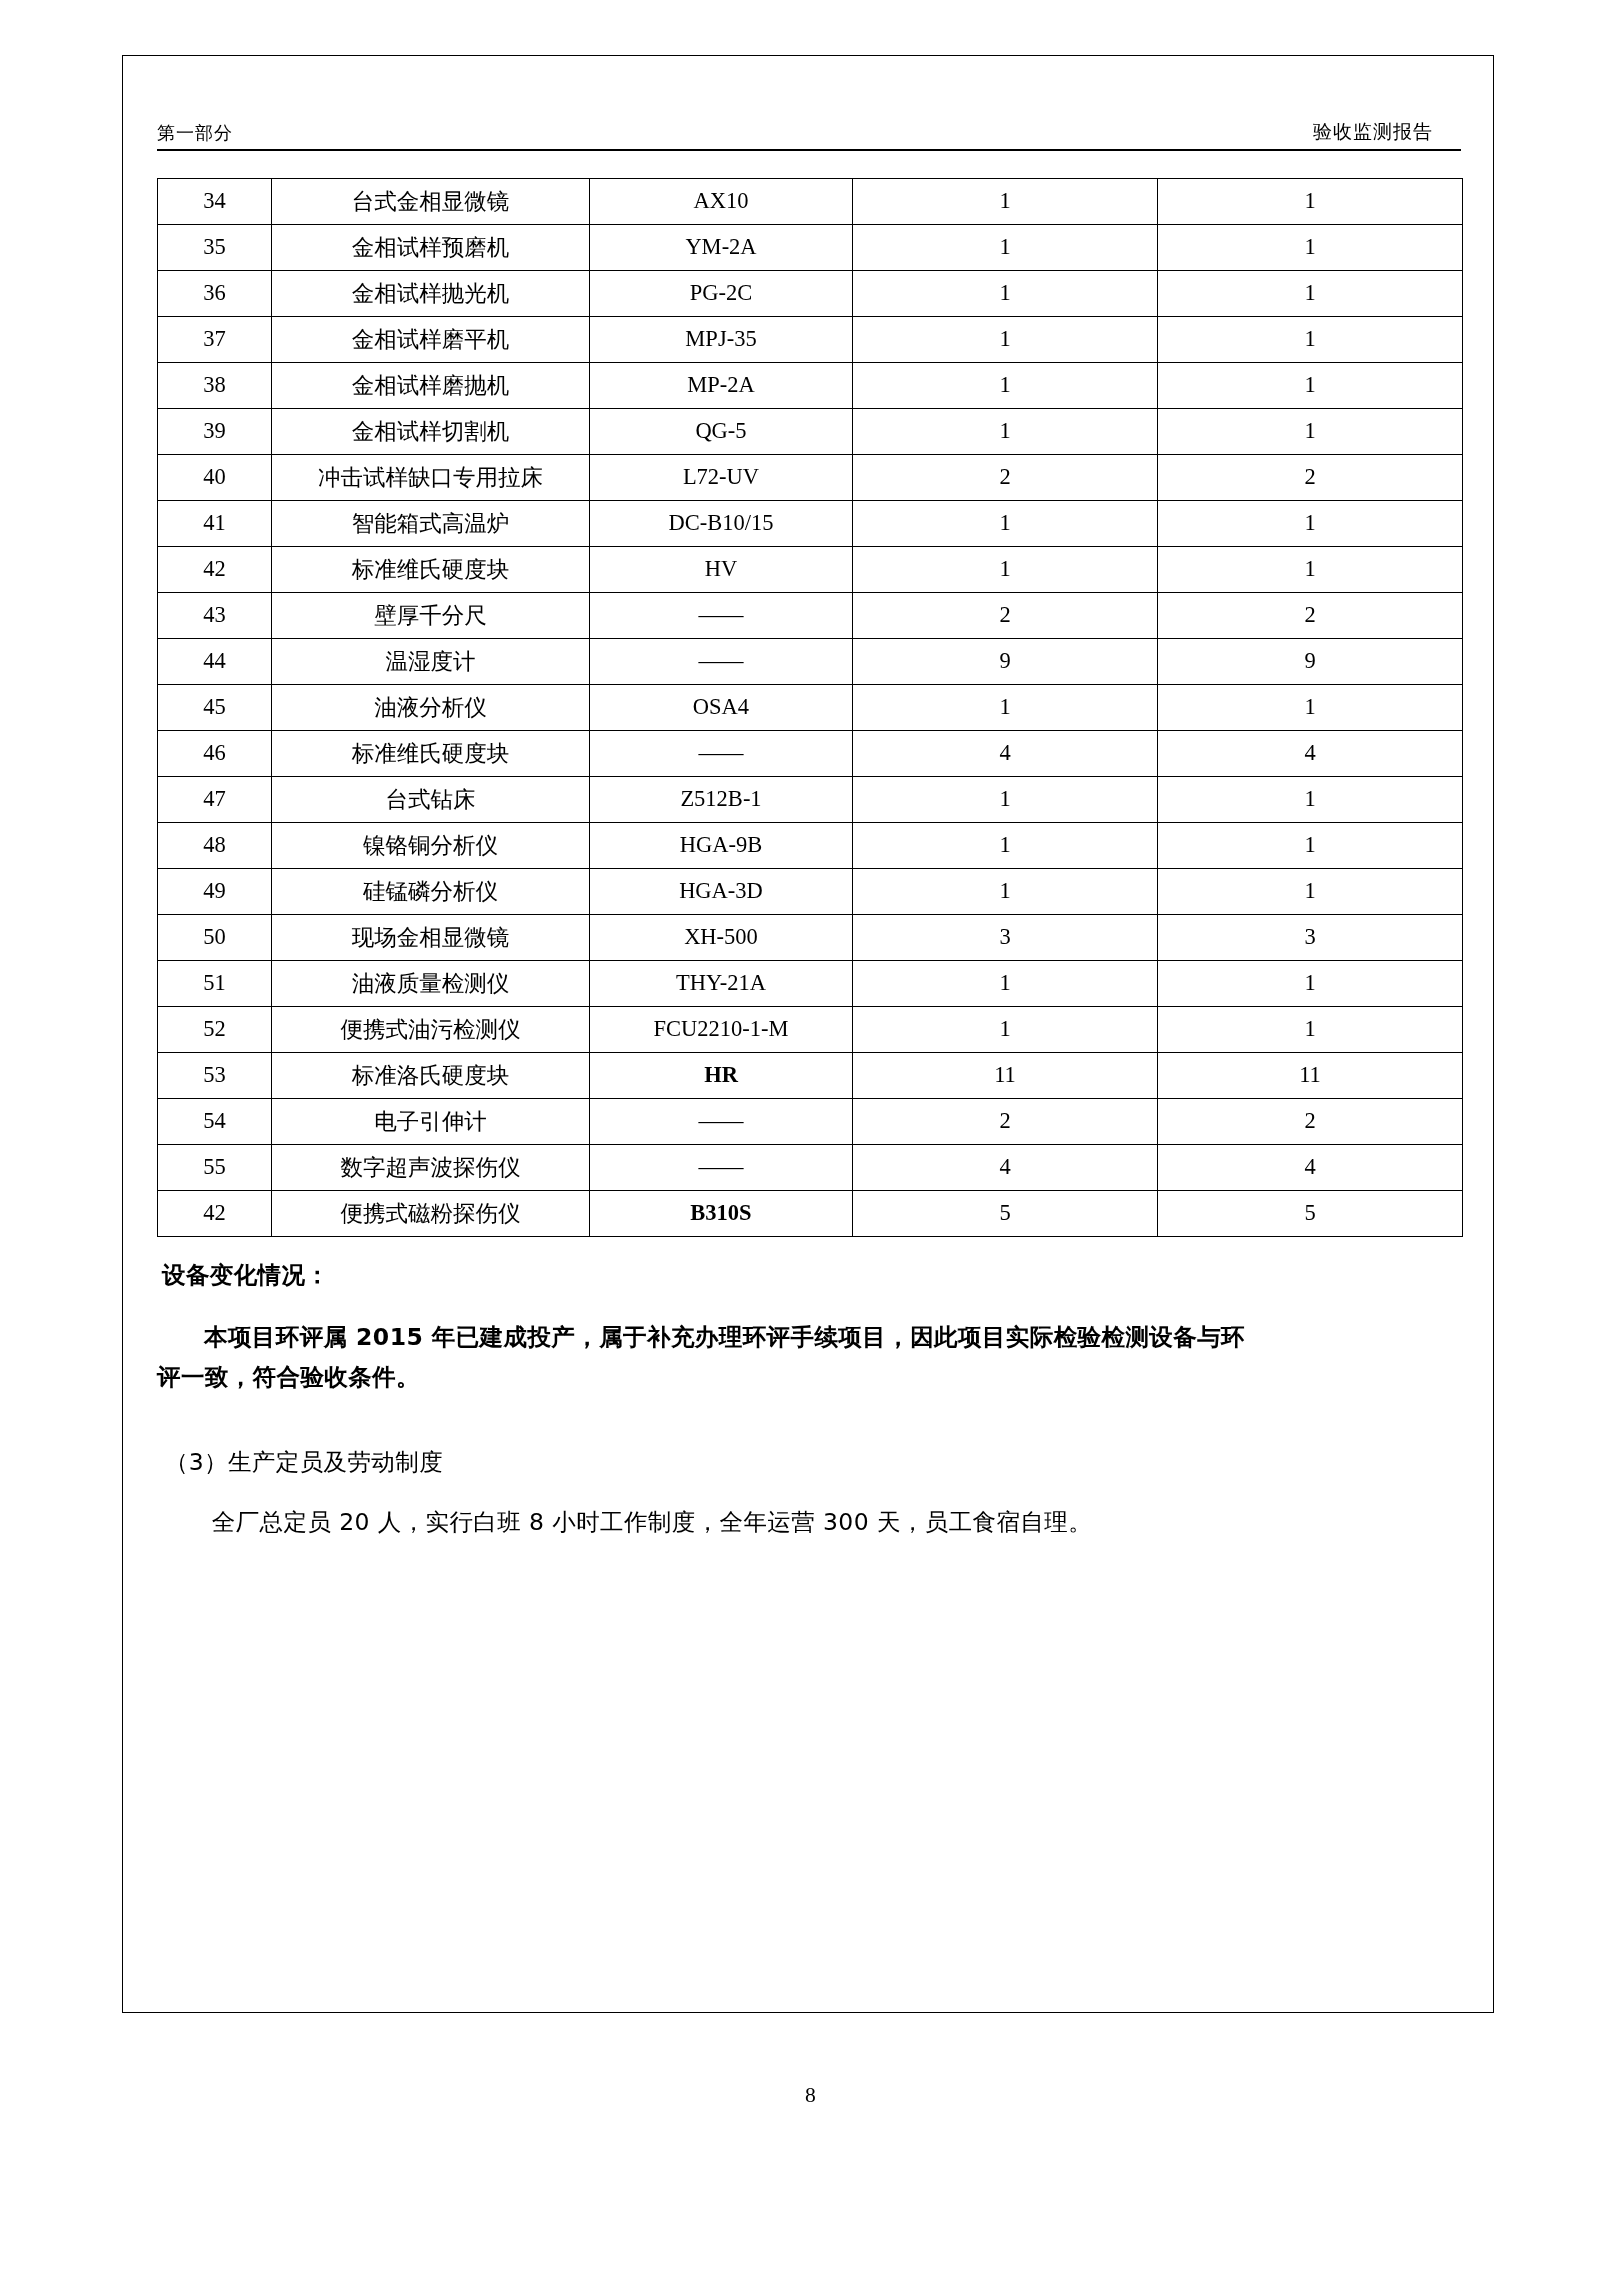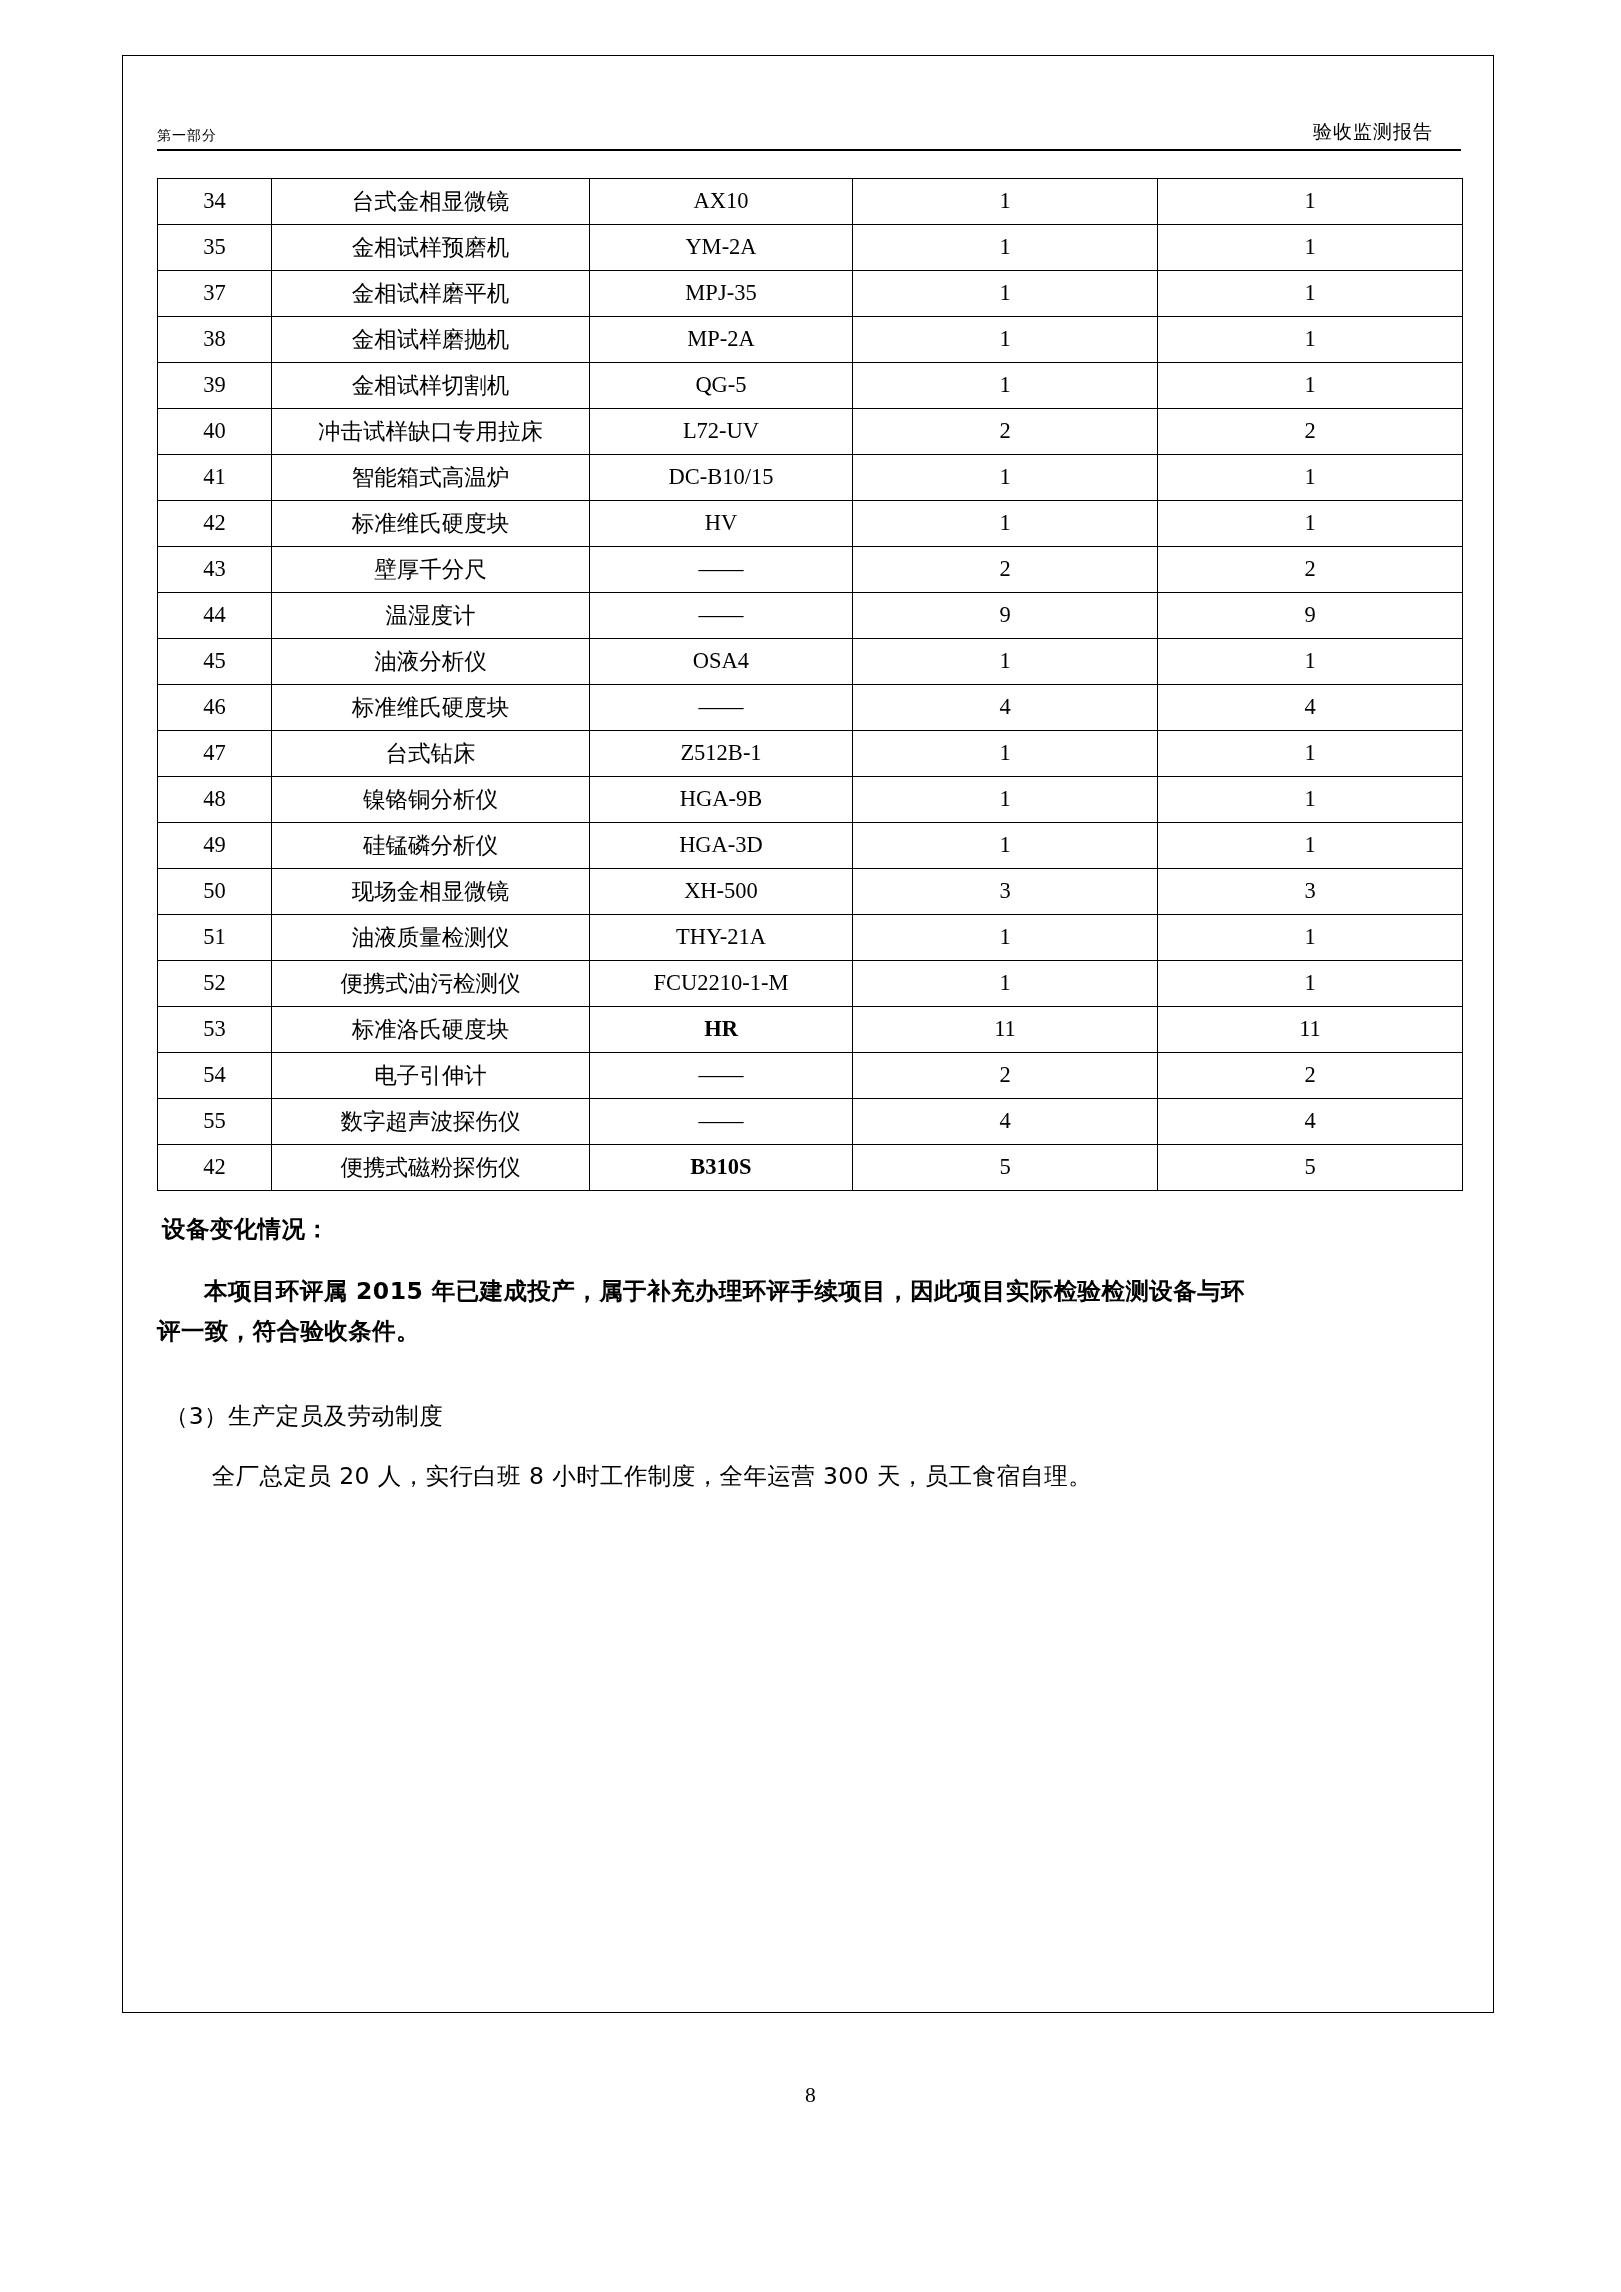--- a/index.html
+++ b/index.html
@@ -35,21 +35,21 @@
     width: 1304px;
     height: 45px;
     display: flex;
     align-items: flex-end;
     justify-content: space-between;
     border-bottom: 2.5px solid #000;
     padding-bottom: 3.9px;
     box-sizing: border-box;
   }
   .running-header .hdr-left {
-    font-size: 14px;
+    font-size: 18px;
     letter-spacing: 1px;
   }
   .running-header .hdr-right {
     font-size: 19px;
     letter-spacing: 1px;
     margin-right: 28px;
   }
 
   
   .content {
@@ -152,20 +152,27 @@
           <td>1</td>
         </tr>
         <tr>
           <td>35</td>
           <td class="cn">金相试样预磨机</td>
           <td>YM-2A</td>
           <td>1</td>
           <td>1</td>
         </tr>
         <tr>
+          <td>36</td>
+          <td class="cn">金相试样抛光机</td>
+          <td>PG-2C</td>
+          <td>1</td>
+          <td>1</td>
+        </tr>
+        <tr>
           <td>37</td>
           <td class="cn">金相试样磨平机</td>
           <td>MPJ-35</td>
           <td>1</td>
           <td>1</td>
         </tr>
         <tr>
           <td>38</td>
           <td class="cn">金相试样磨抛机</td>
           <td>MP-2A</td>

